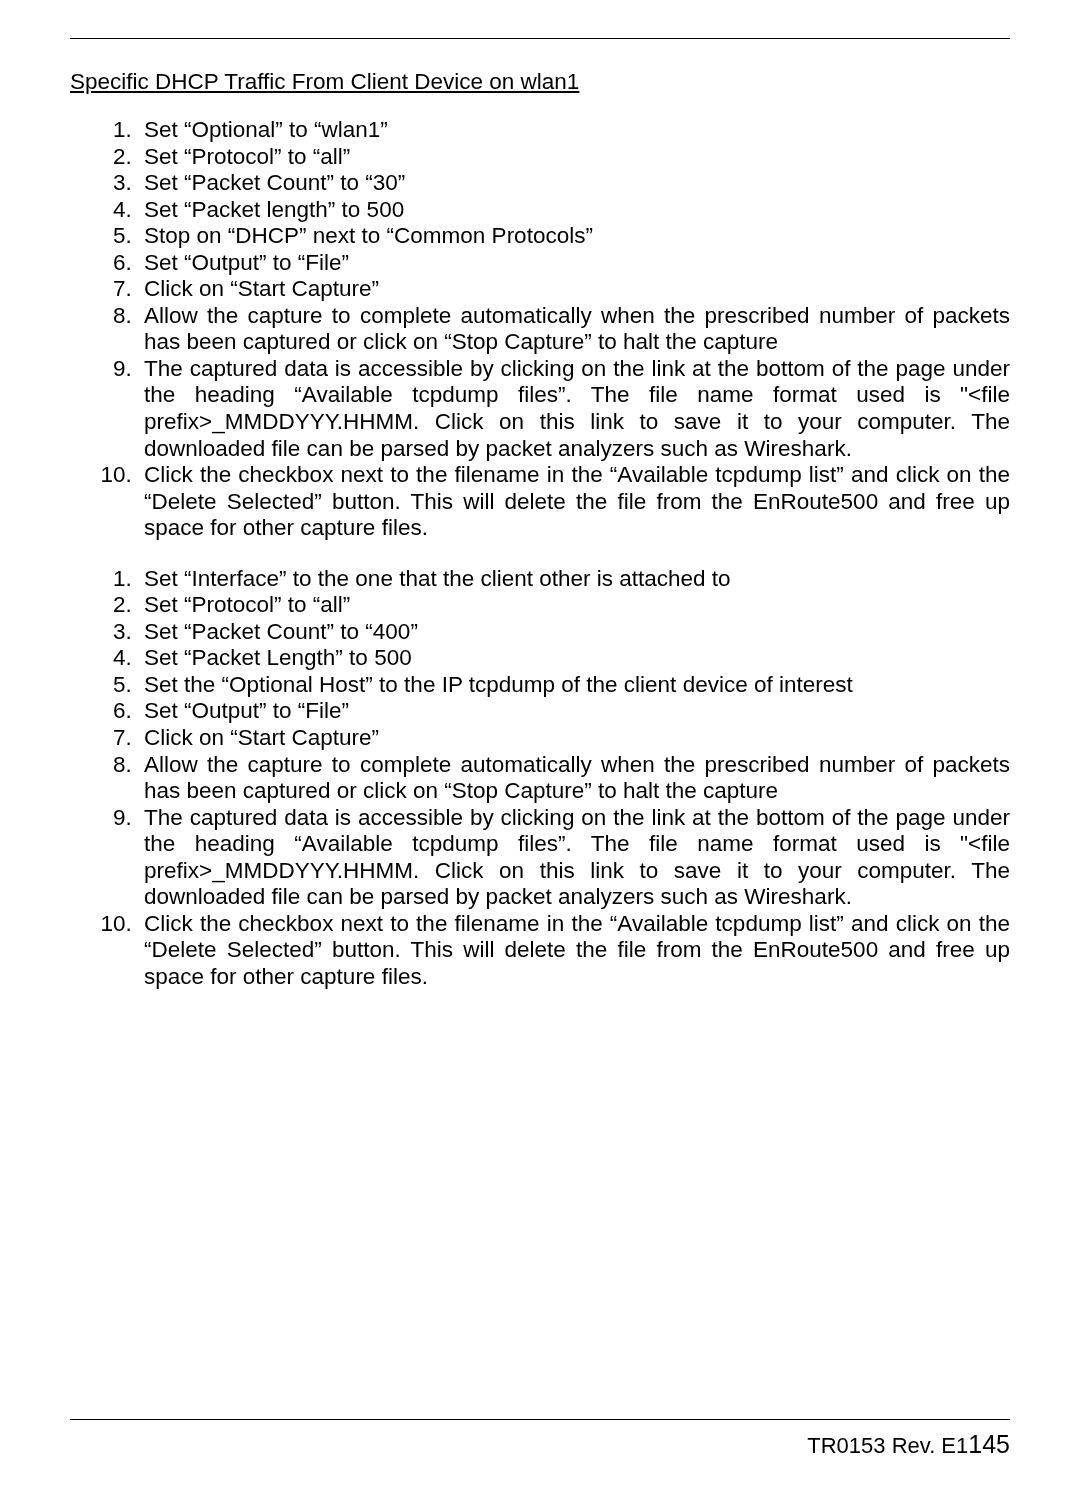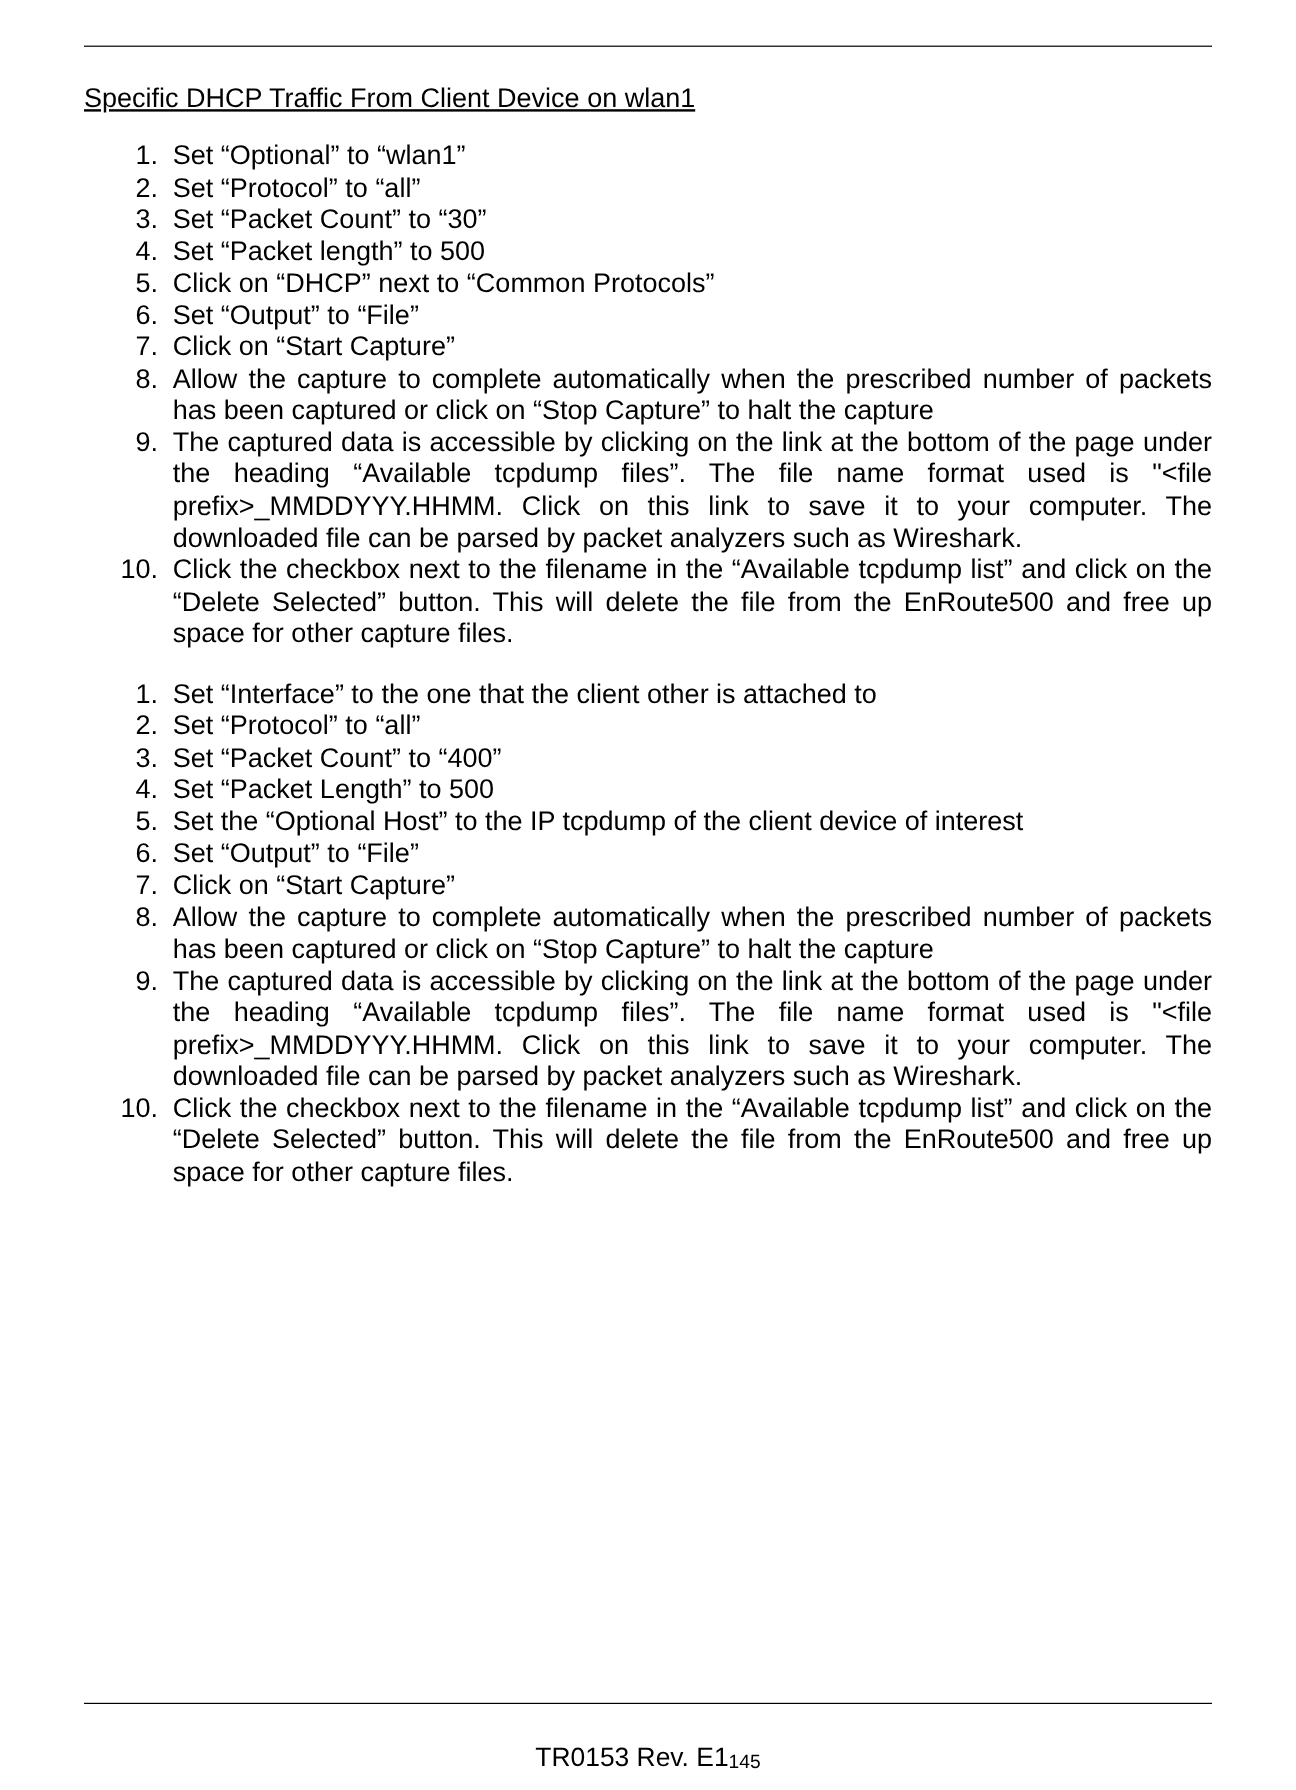--- a/index.html
+++ b/index.html
@@ -47,54 +47,54 @@
     }
     ol.steps li {
       padding-left: 6px;
       text-align: justify;
     }
     ol.steps li.short {
       text-align: left;
     }
     .footer {
       position: absolute;
-      bottom: 14px;
+      bottom: 33px;
       left: 70px;
       right: 70px;
       display: flex;
-      justify-content: center;
+      justify-content: flex-end;
       font-size: 22px;
       align-items: flex-end;
     }
     .footer-hr {
       position: absolute;
       bottom: 64px;
       left: 70px;
       right: 70px;
       border: none;
       border-top: 1.5px solid #000;
     }
     .page-num {
-      font-size: 16px;
+      font-size: 25px;
     }
   </style>
 </head>
 <body>
 
 <div class="page">
   <hr class="hr">
 
   <div class="section-title">Specific DHCP Traffic From Client Device on wlan1</div>
 
   <ol class="steps">
     <li class="short">Set “Optional” to “wlan1”</li>
     <li class="short">Set “Protocol” to “all”</li>
     <li class="short">Set “Packet Count” to “30”</li>
     <li class="short">Set “Packet length” to 500</li>
-    <li class="short">Click on “DHCP” next to “Common Protocols”</li>
+    <li class="short">Stop on “DHCP” next to “Common Protocols”</li>
     <li class="short">Set “Output” to “File”</li>
     <li class="short">Click on “Start Capture”</li>
     <li>Allow the capture to complete automatically when the prescribed number of packets has been captured or click on “Stop Capture” to halt the capture</li>
     <li>The captured data is accessible by clicking on the link at the bottom of the page under the heading “Available tcpdump files”. The file name format used is "&lt;file prefix&gt;_MMDDYYY.HHMM. Click on this link to save it to your computer. The downloaded file can be parsed by packet analyzers such as Wireshark.</li>
     <li>Click the checkbox next to the filename in the “Available tcpdump list” and click on the “Delete Selected” button. This will delete the file from the EnRoute500 and free up space for other capture files.</li>
   </ol>
 
 
   <ol class="steps">
     <li class="short">Set “Interface” to the one that the client other is attached to</li>

